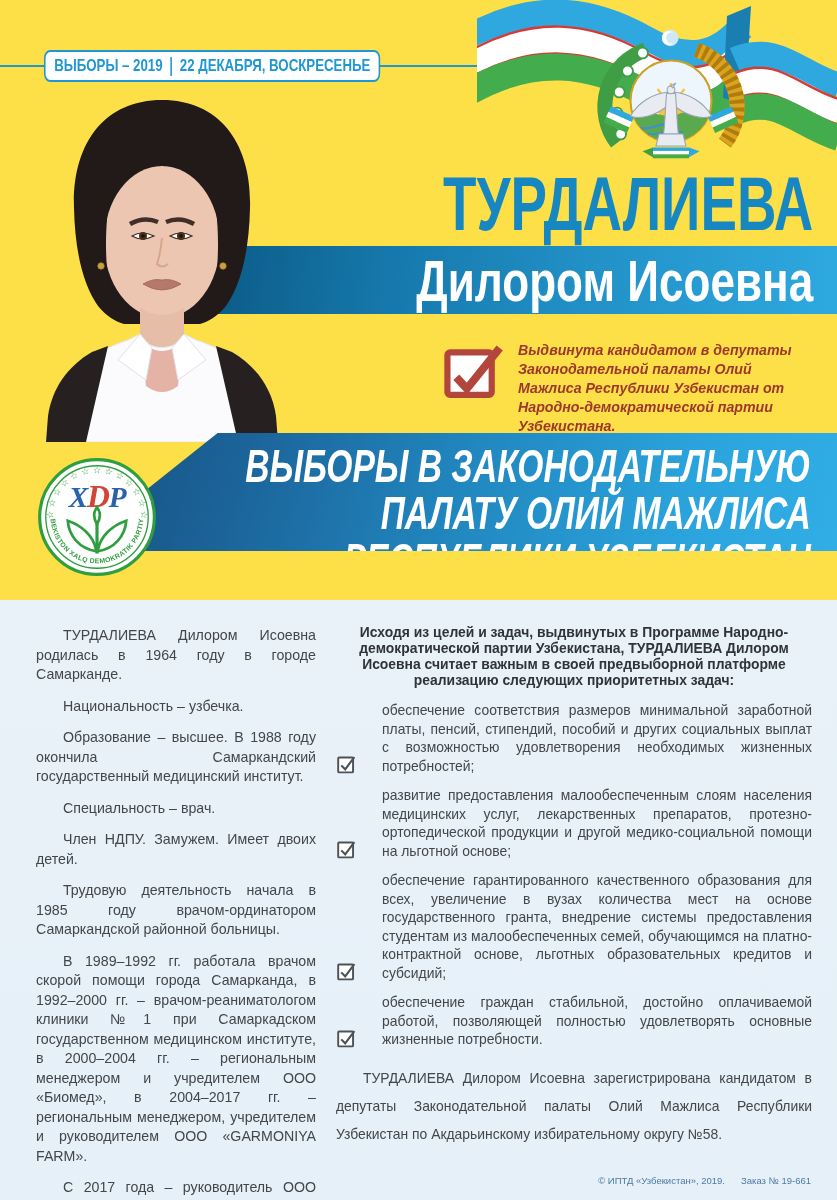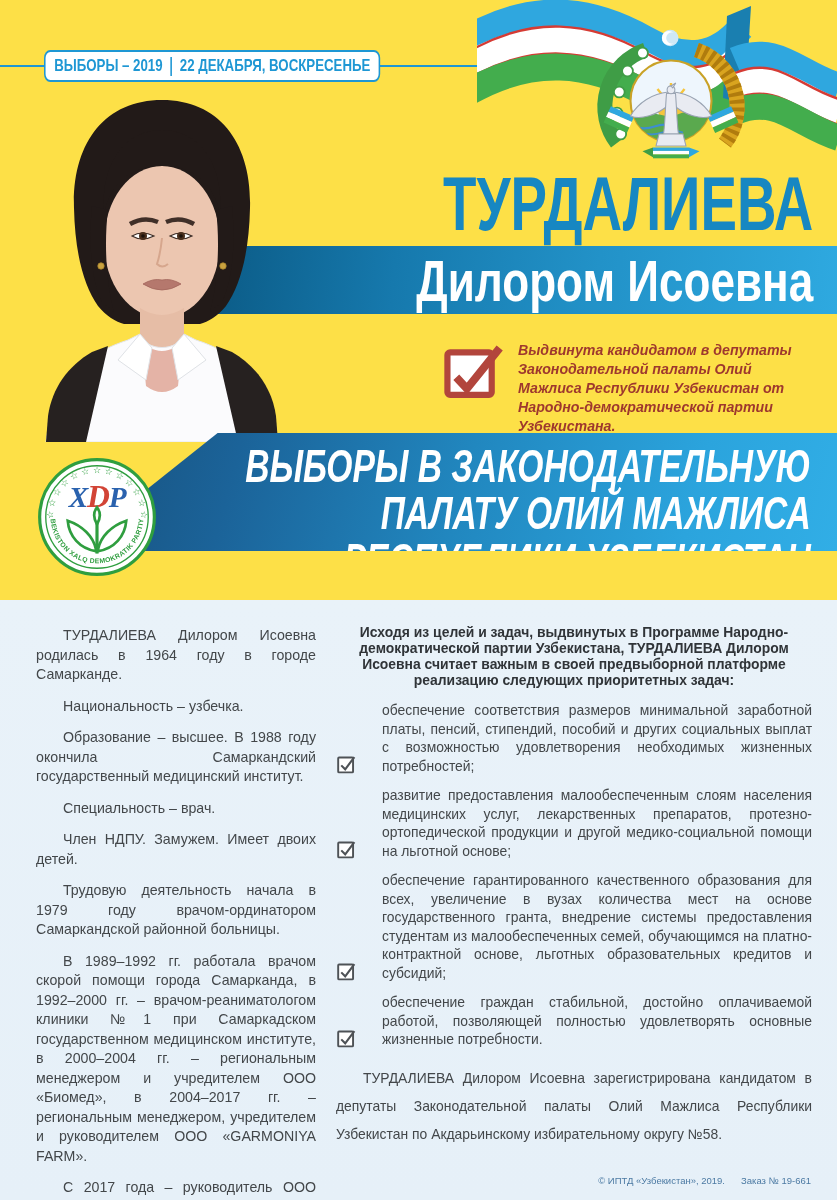--- a/index.html
+++ b/index.html
@@ -246,21 +246,21 @@
   </svg>
 
   <div class="content">
 
     <div class="col-left">
       <p>ТУРДАЛИЕВА Дилором Исоевна родилась в 1964 году в городе Самарканде.</p>
       <p>Национальность – узбечка.</p>
       <p>Образование – высшее. В 1988 году окончила Самаркандский государственный медицинский институт.</p>
       <p>Специальность – врач.</p>
       <p>Член НДПУ. Замужем. Имеет двоих детей.</p>
-      <p>Трудовую деятельность начала в 1979 году врачом-ординатором Самаркандской районной больницы.</p>
+      <p>Трудовую деятельность начала в 1985 году врачом-ординатором Самаркандской районной больницы.</p>
       <p>В 1989–1992 гг. работала врачом скорой помощи города Самарканда, в 1992–2000 гг. – врачом-реаниматологом клиники №1 при Самаркадском государственном медицинском институте, в 2000–2004 гг. – региональным менеджером и учредителем ООО «Биомед», в 2004–2017 гг. – региональным менеджером, учредителем и руководителем ООО «GARMONIYA FARM».</p>
       <p>С 2017 года – руководитель ООО «SOLE VITA».</p>
     </div>
 
     <div class="col-right">
       <p class="intro">Исходя из целей и задач, выдвинутых в Программе Народно-демократической партии Узбекистана, ТУРДАЛИЕВА Дилором Исоевна считает важным в своей предвыборной платформе реализацию следующих приоритетных задач:</p>
 
       <div class="item">
         <svg class="cb" viewBox="0 0 24 24">
             <rect x="2.5" y="4" width="17" height="17" rx="1" fill="#fff" stroke="#4e5256" stroke-width="2.2"></rect>

